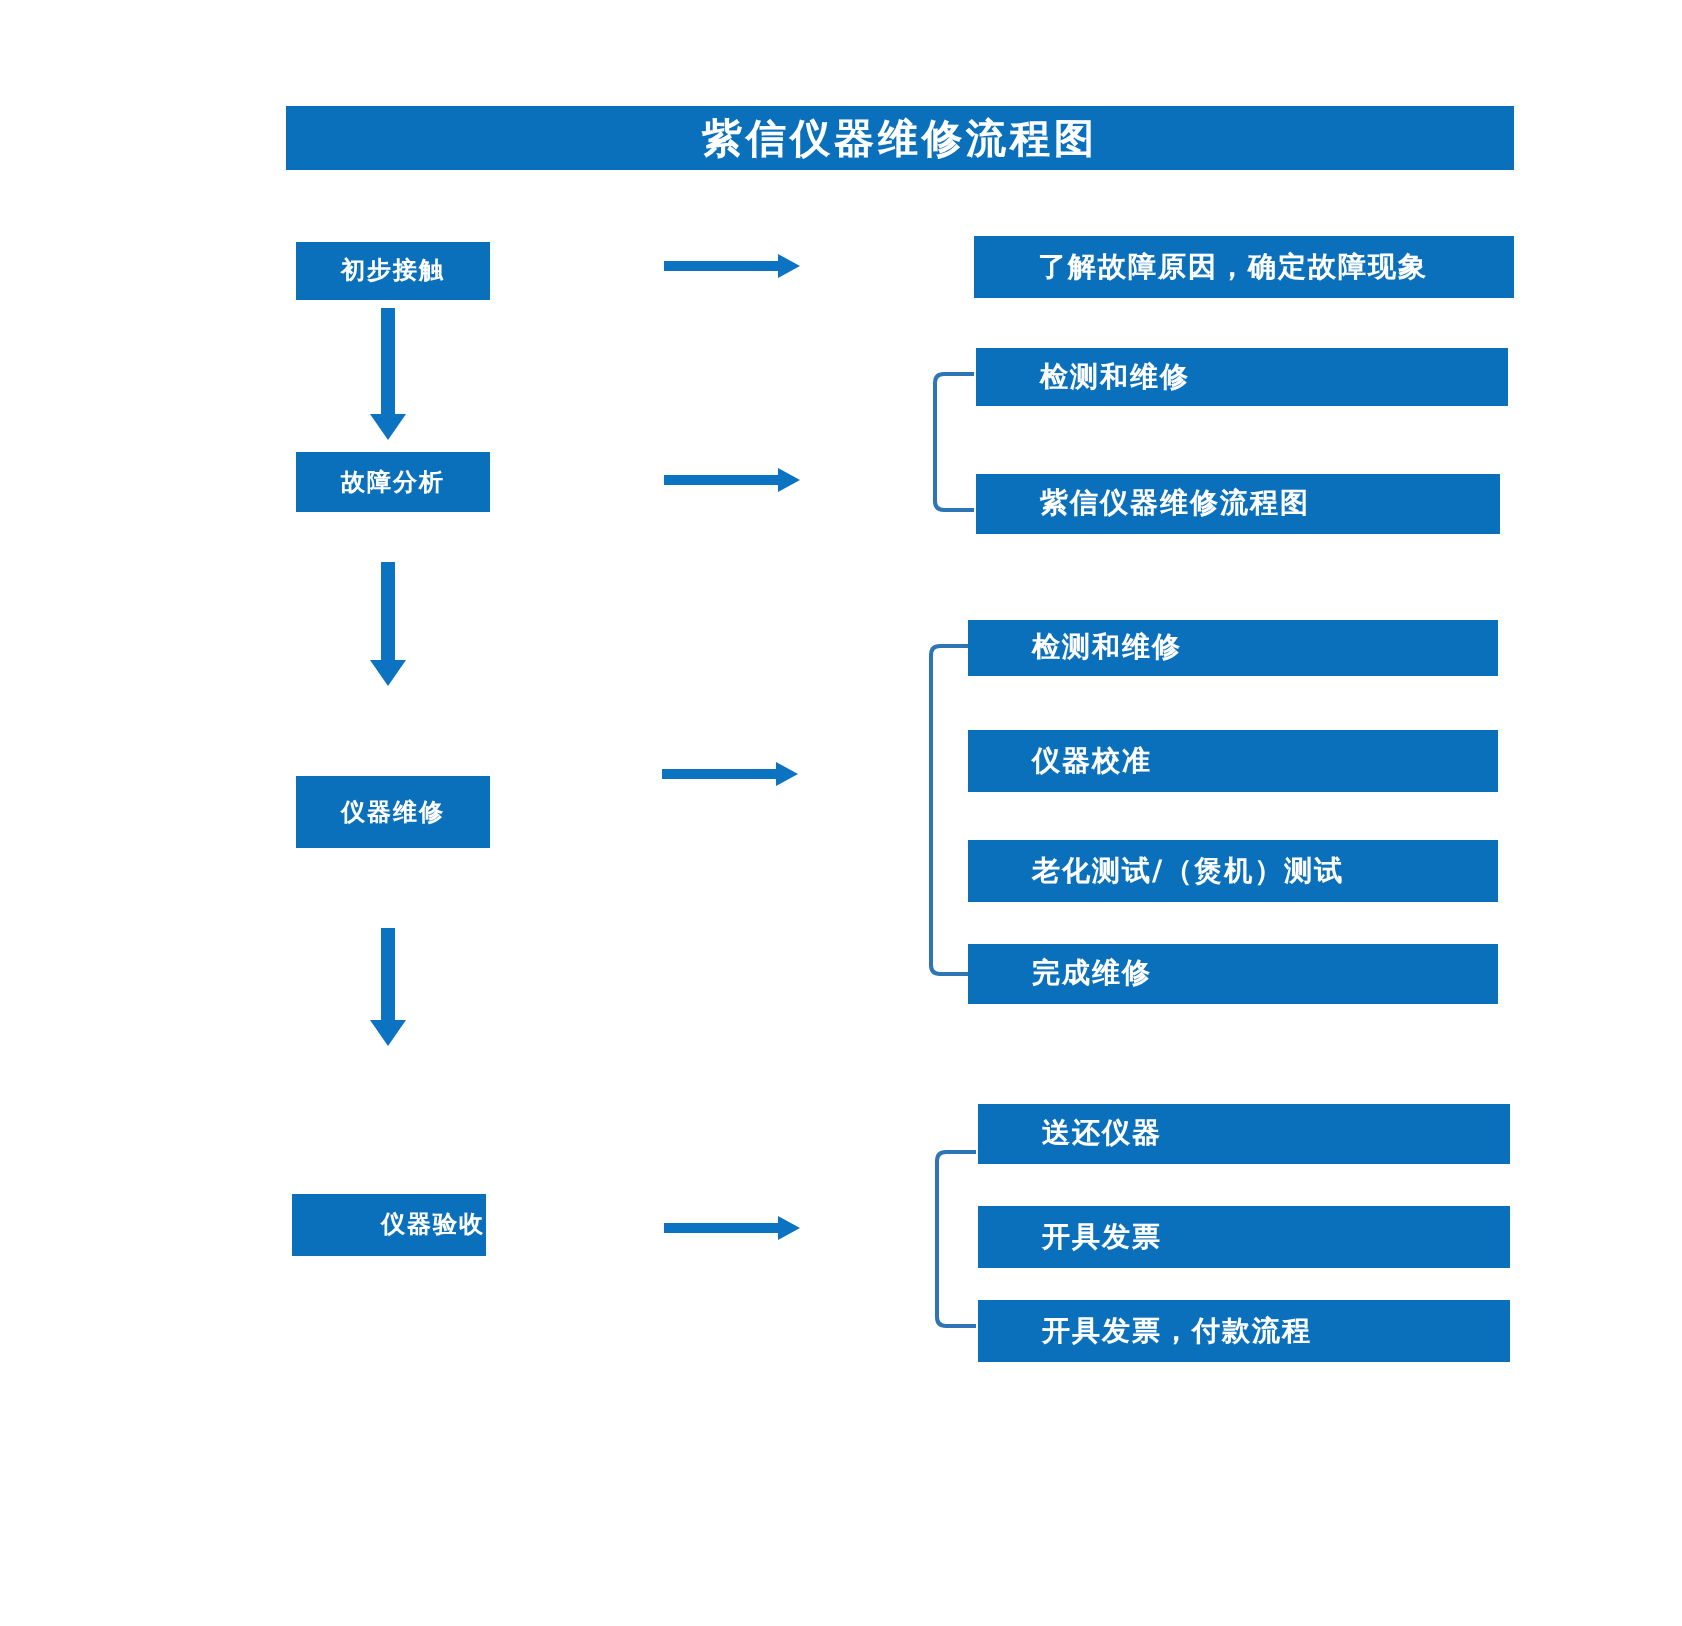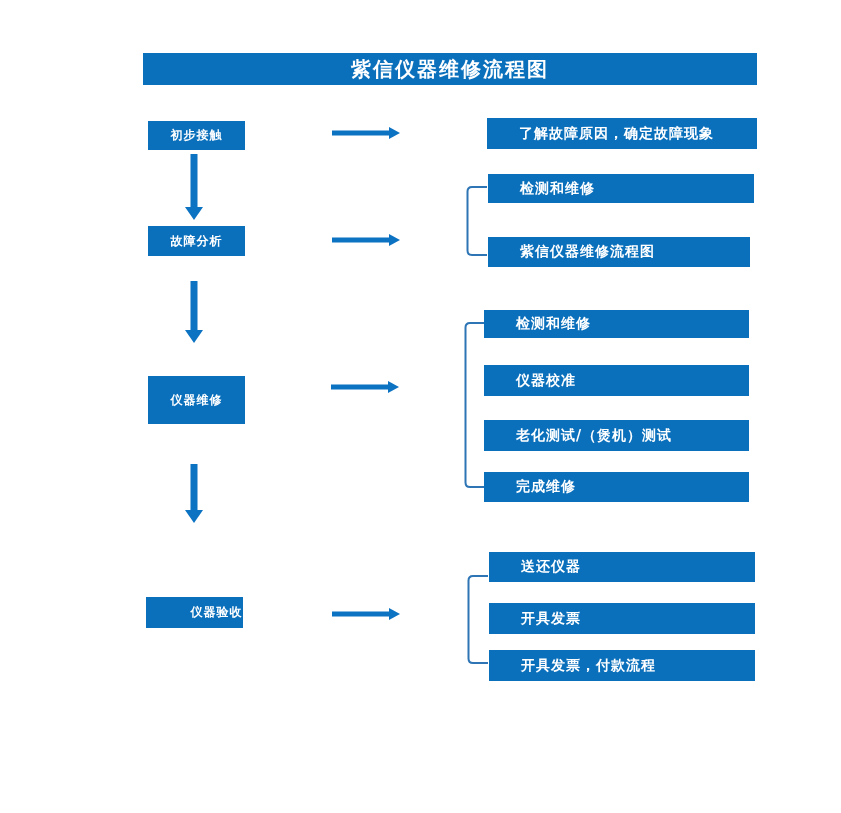--- a/index.html
+++ b/index.html
@@ -36,21 +36,21 @@
 </style>
 </head>
 <body>
 
 <div class="canvas">
 
   <div class="box title-bar">紫信仪器维修流程图</div>
 
   <div class="box stage" style="top:121px;height:29px;">初步接触</div>
   <div class="box stage" style="top:226px;height:30px;">故障分析</div>
-  <div class="box stage" style="top:376px;height:48px;">仪器维修</div>
+  <div class="box stage" style="top:388px;height:36px;">仪器维修</div>
   <div class="box stage" style="top:597px;height:31px;left:102px;padding-left:44px;">仪器验收</div>
 
   <svg class="arrow" style="left:140px;top:154px;" width="20" height="66" viewBox="0 0 20 66">
     <rect x="6.5" y="0" width="7" height="54" fill="var(--arrow-blue)"></rect>
     <polygon points="1,53 19,53 10,66" fill="var(--arrow-blue)"></polygon>
   </svg>
   <svg class="arrow" style="left:140px;top:281px;" width="20" height="62" viewBox="0 0 20 62">
     <rect x="6.5" y="0" width="7" height="50" fill="var(--arrow-blue)"></rect>
     <polygon points="1,49 19,49 10,62" fill="var(--arrow-blue)"></polygon>
   </svg>

